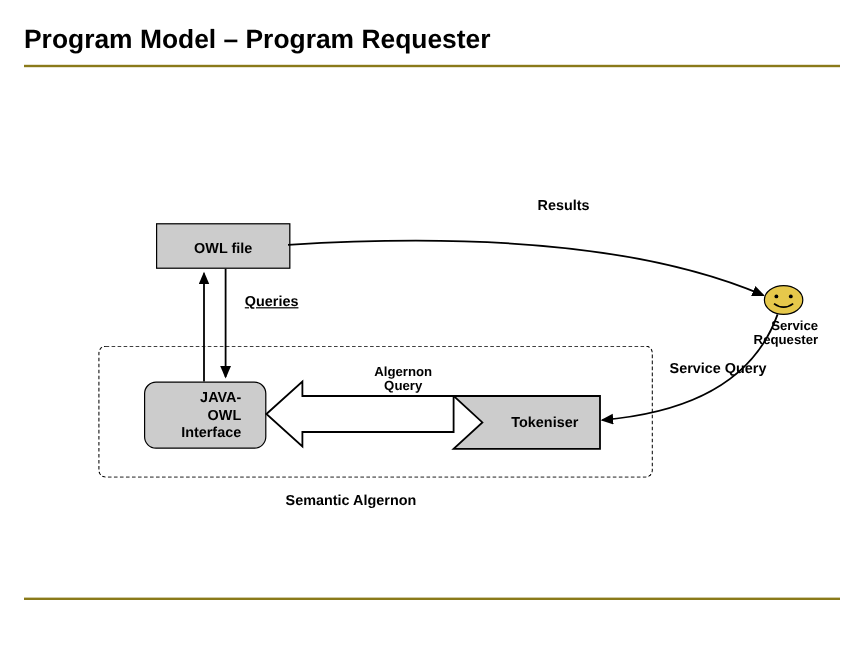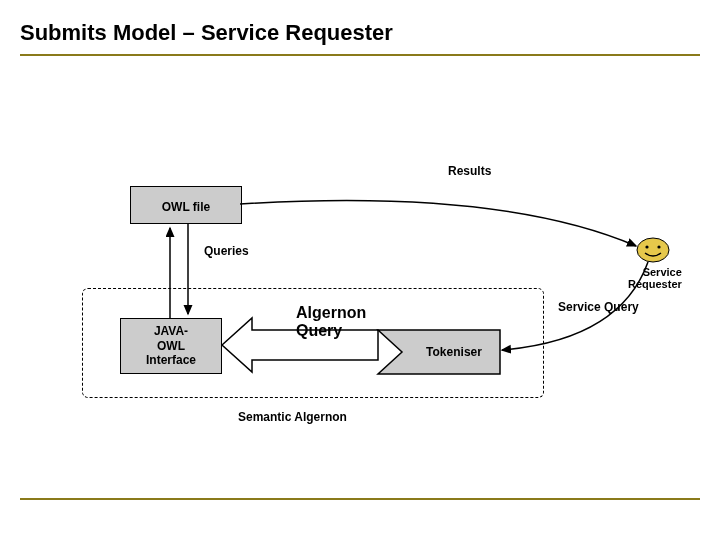--- a/index.html
+++ b/index.html
@@ -56,27 +56,28 @@
   .box .inner {
     display: flex;
     align-items: center;
     justify-content: center;
     width: 100%;
     height: 100%;
     font-size: 12px;
     line-height: 1.2;
     padding: 20px;
     box-sizing: border-box;
+    text-align: right;
   }
 
   
   .owl { left: 130px; top: 186px; width: 110px; height: 36px; }
 
   
-  .java { left: 120px; top: 318px; width: 100px; height: 54px; border-radius: 0; }
+  .java { left: 120px; top: 318px; width: 100px; height: 54px; border-radius: 10px; }
 
   
   .tok-wrap { position: absolute; left: 378px; top: 330px; width: 122px; height: 44px; padding-left: 48px; }
   .tok-svg { position: absolute; left: 0; top: 0; }
   .tok-label { position: absolute; left: 30px; top: 0; width: 92px; height: 44px;
                display:flex; align-items:center; justify-content:center;
                font-size:12px; font-weight:bold; }
 
   
   .face { position: absolute; left: 636px; top: 236px; }
@@ -88,58 +89,58 @@
   
   .big-arrow { position: absolute; left: 222px; top: 310px; }
 
   svg { overflow: visible; }
 </style>
 </head>
 <body>
 
 <div class="slide">
 
-  <div class="title">Submits Model – Service Requester</div>
+  <div class="title">Program Model – Program Requester</div>
   <div class="hr-top"></div>
   <div class="hr-bottom"></div>
 
   <div class="label" style="left:448px; top:164px;text-align:right;">Results</div>
 
   <div class="box owl">
     <div class="inner">OWL file</div>
   </div>
 
   <svg class="conn" style="position:absolute; left:0; top:0;" width="720" height="540">
     <defs>
       <marker id="arrowhead" markerWidth="8" markerHeight="8" refX="6" refY="3" orient="auto">
         <path d="M0,0 L7,3 L0,6 Z" fill="#000"></path>
       </marker>
     </defs>
     <path d="M 240 204 Q 500 188 636 246" fill="none" stroke="#000" stroke-width="1.5" marker-end="url(#arrowhead)"></path>
   </svg>
 
-  <div class="label" style="left:204px; top:244px;">Queries</div>
+  <div class="label" style="left:204px; top:244px;text-decoration:underline;">Queries</div>
 
   <svg style="position:absolute; left:0; top:0;" width="720" height="540">
     <line x1="170" y1="318" x2="170" y2="228" stroke="#000" stroke-width="1.5" marker-end="url(#arrowhead)"></line>
 
     <line x1="188" y1="224" x2="188" y2="314" stroke="#000" stroke-width="1.5" marker-end="url(#arrowhead)"></line>
   </svg>
 
   <div class="dashed"></div>
 
   <div class="box java">
     <div class="inner" style="white-space:pre-line;">JAVA-OWL
 Interface</div>
   </div>
 
   <svg class="big-arrow" width="160" height="70">
     <polygon points="0,35 30,8 30,20 156,20 156,50 30,50 30,62" fill="#fff" stroke="#000" stroke-width="1.5"></polygon>
   </svg>
-  <div class="label" style="left:296px; top:304px; text-align:left; width:80px; white-space:pre-line; font-size:16px;">Algernon
+  <div class="label" style="left:296px; top:304px; text-align:center; width:80px; white-space:pre-line; font-size:11px;">Algernon
 Query</div>
 
   <div class="tok-wrap">
     <svg class="tok-svg" width="122" height="44">
       <polygon points="0,0 122,0 122,44 0,44 24,22" fill="#ccc" stroke="#000" stroke-width="1.5"></polygon>
     </svg>
     <div class="tok-label">Tokeniser</div>
   </div>
 
   <div class="label" style="left:558px; top:300px;">Service Query</div>

